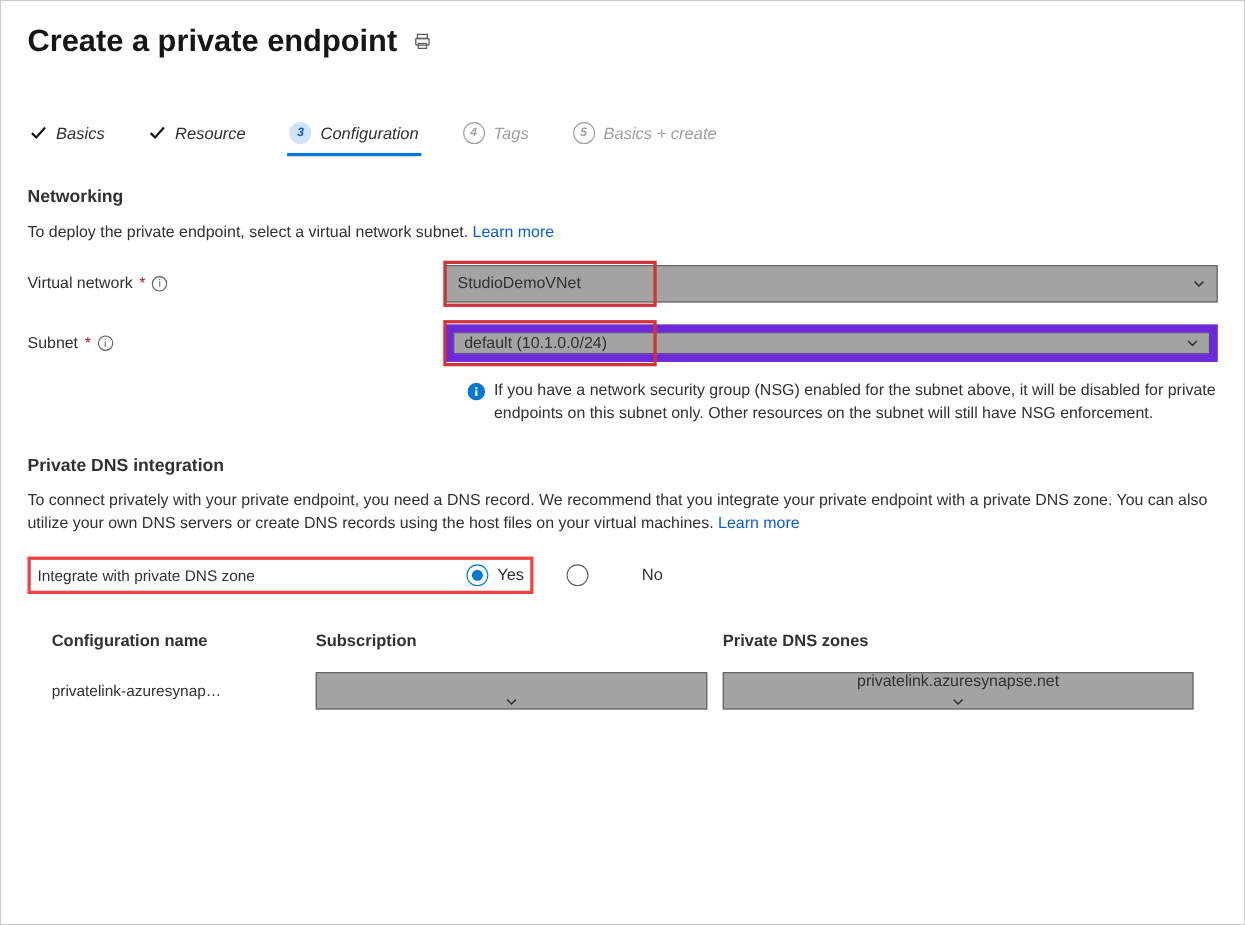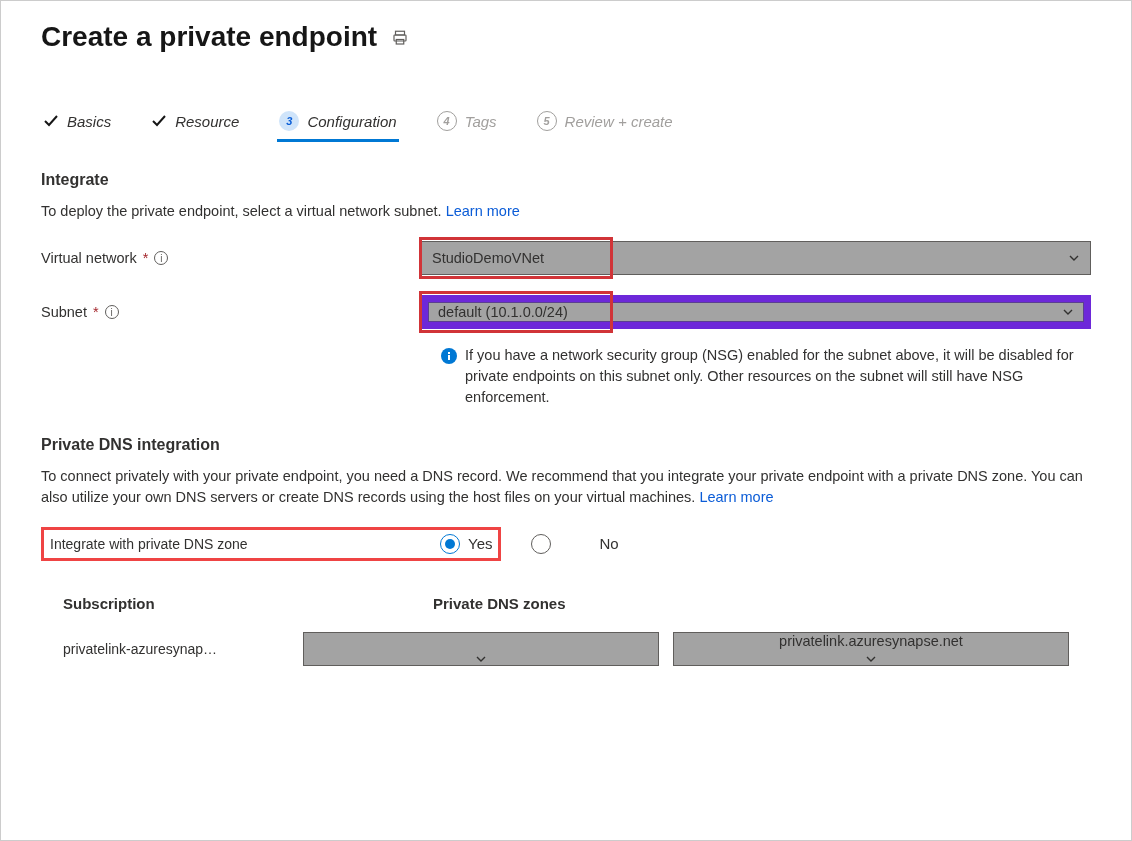--- a/index.html
+++ b/index.html
@@ -7,21 +7,21 @@
     font-family: "Segoe UI", -apple-system, BlinkMacSystemFont, sans-serif;
     font-size: 14px;
     color: #323130;
     background: #fff;
     padding: 0;
     width: 1132px;
     height: 841px;
     border: 1px solid #ccc;
   }
   .container {
-    padding: 20px 40px;
+    padding: 20px 24px;
   }
   .header {
     display: flex;
     align-items: center;
     gap: 14px;
     margin-bottom: 52px;
   }
   .page-title {
     font-size: 28px;
     font-weight: 600;
@@ -191,26 +191,26 @@
     <div class="tab active">
       <span class="step-circle active">3</span>
       <span>Configuration</span>
     </div>
     <div class="tab future">
       <span class="step-circle future">4</span>
       <span>Tags</span>
     </div>
     <div class="tab future">
       <span class="step-circle future">5</span>
-      <span>Review + create</span>
+      <span>Basics + create</span>
     </div>
   </div>
 
   <div>
-    <div class="section-heading">Integrate</div>
+    <div class="section-heading">Networking</div>
     <p class="section-desc">
       <span>To deploy the private endpoint, select a virtual network subnet.  </span>
       <a class="link">Learn more</a>
     </p>
 
     <div class="wrap-fields">
       <div class="form-row">
         <div class="label-col">
           <span>Virtual network</span>
           <span class="required">*</span>
@@ -270,20 +270,21 @@
         </div>
       </div>
       <div class="radio-group" style="margin-left:30px;gap:48px;">
         <span class="radio"></span>
         <span>No</span>
       </div>
     </div>
 
     <div class="table">
       <div class="th-row">
+        <div class="col1">Configuration name</div>
         <div class="col2">Subscription</div>
         <div class="col3">Private DNS zones</div>
       </div>
       <div class="td-row">
         <div class="col1 ellipsis">privatelink-azuresynap…</div>
         <div class="col2">
           <div class="select">
             <span></span>
             <svg class="chevron" viewBox="0 0 12 12">
                 <path d="M2 4 L6 8 L10 4" stroke="#323130" stroke-width="1.4" fill="none"></path>

